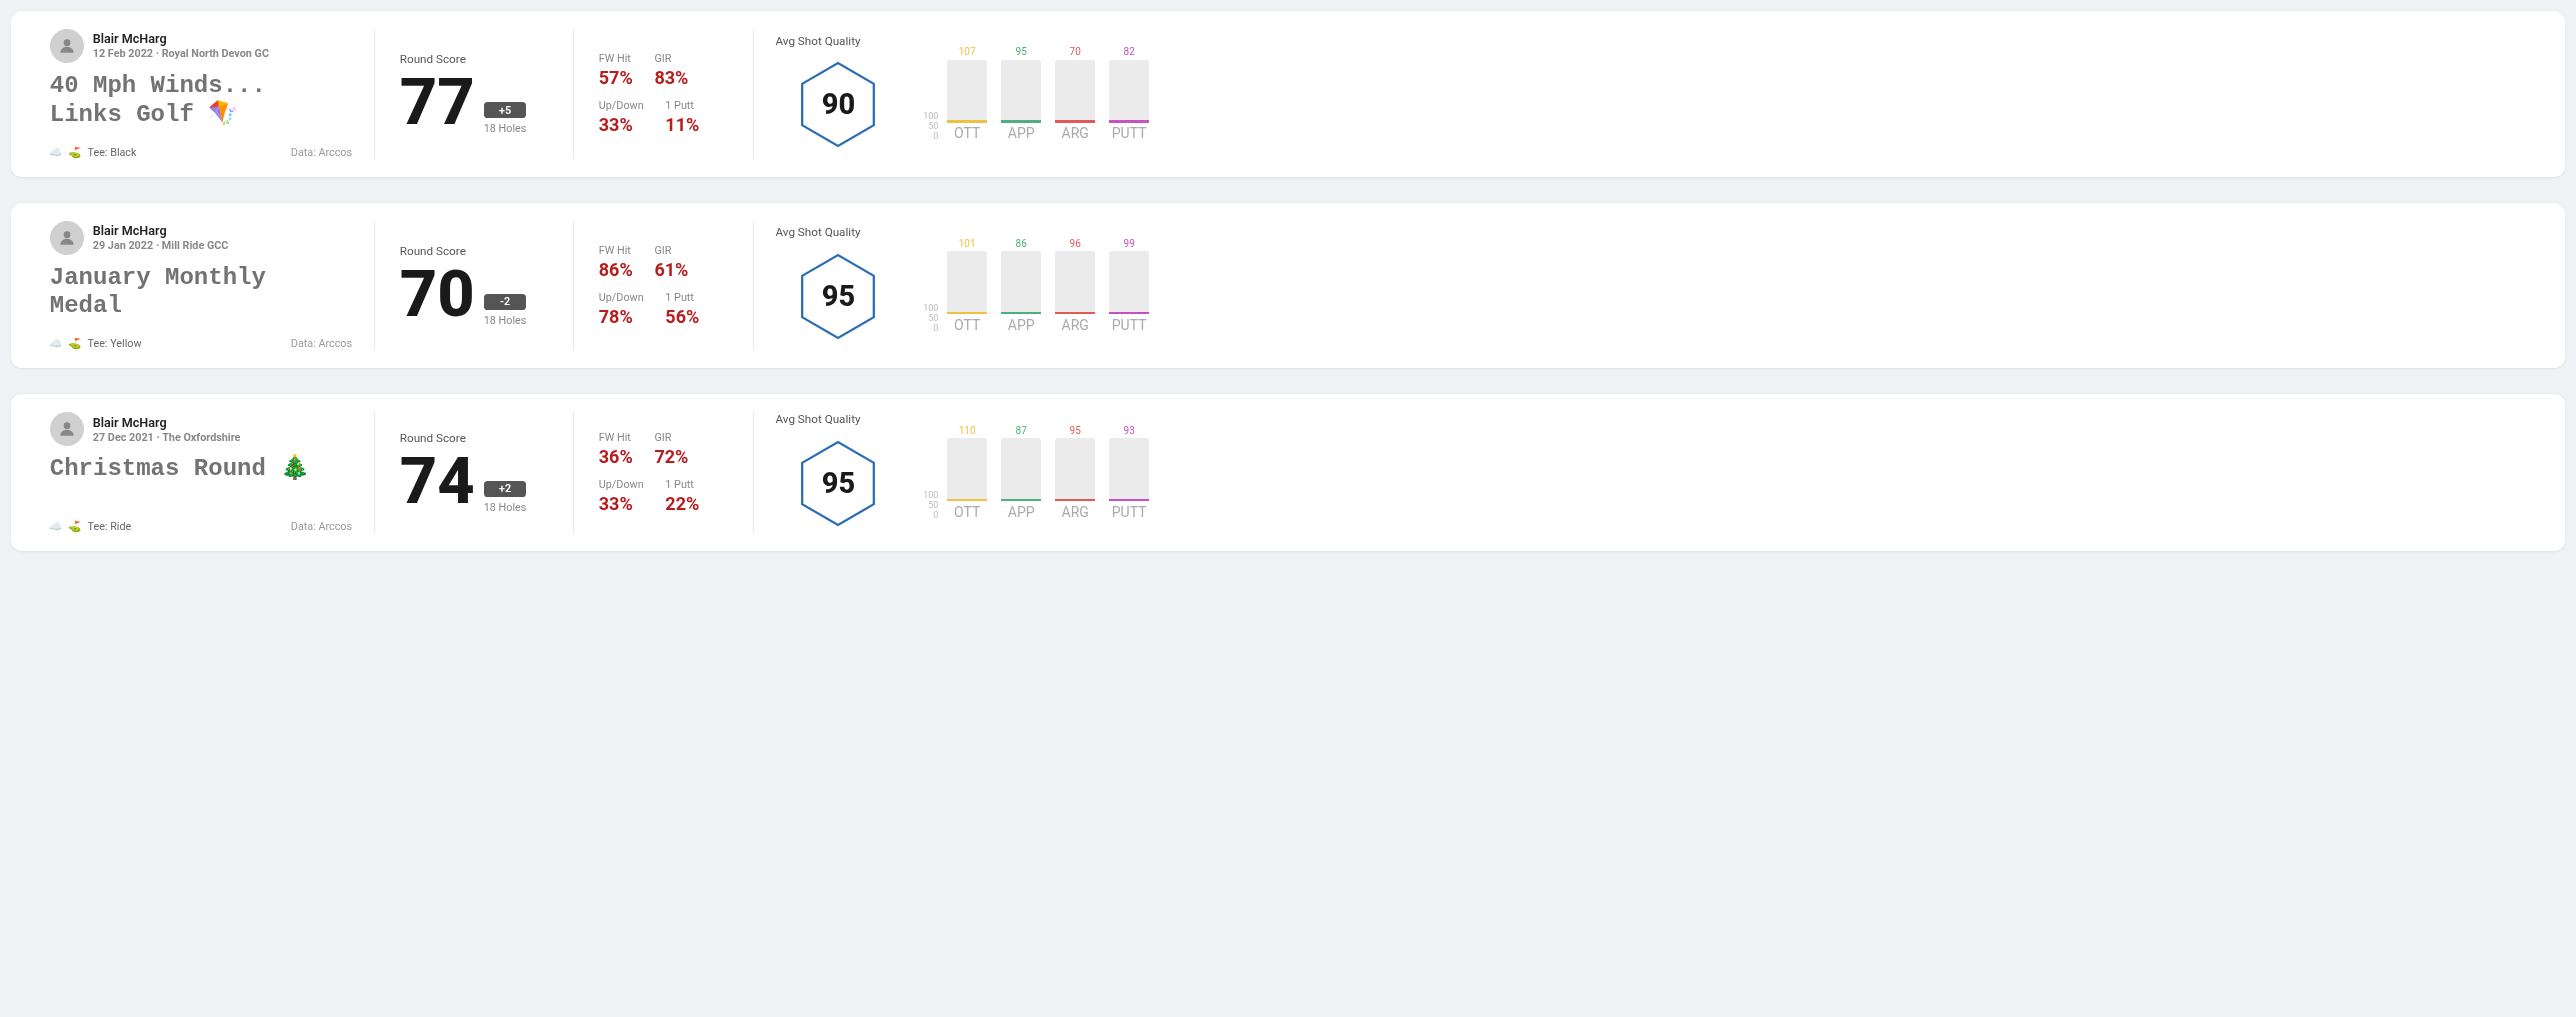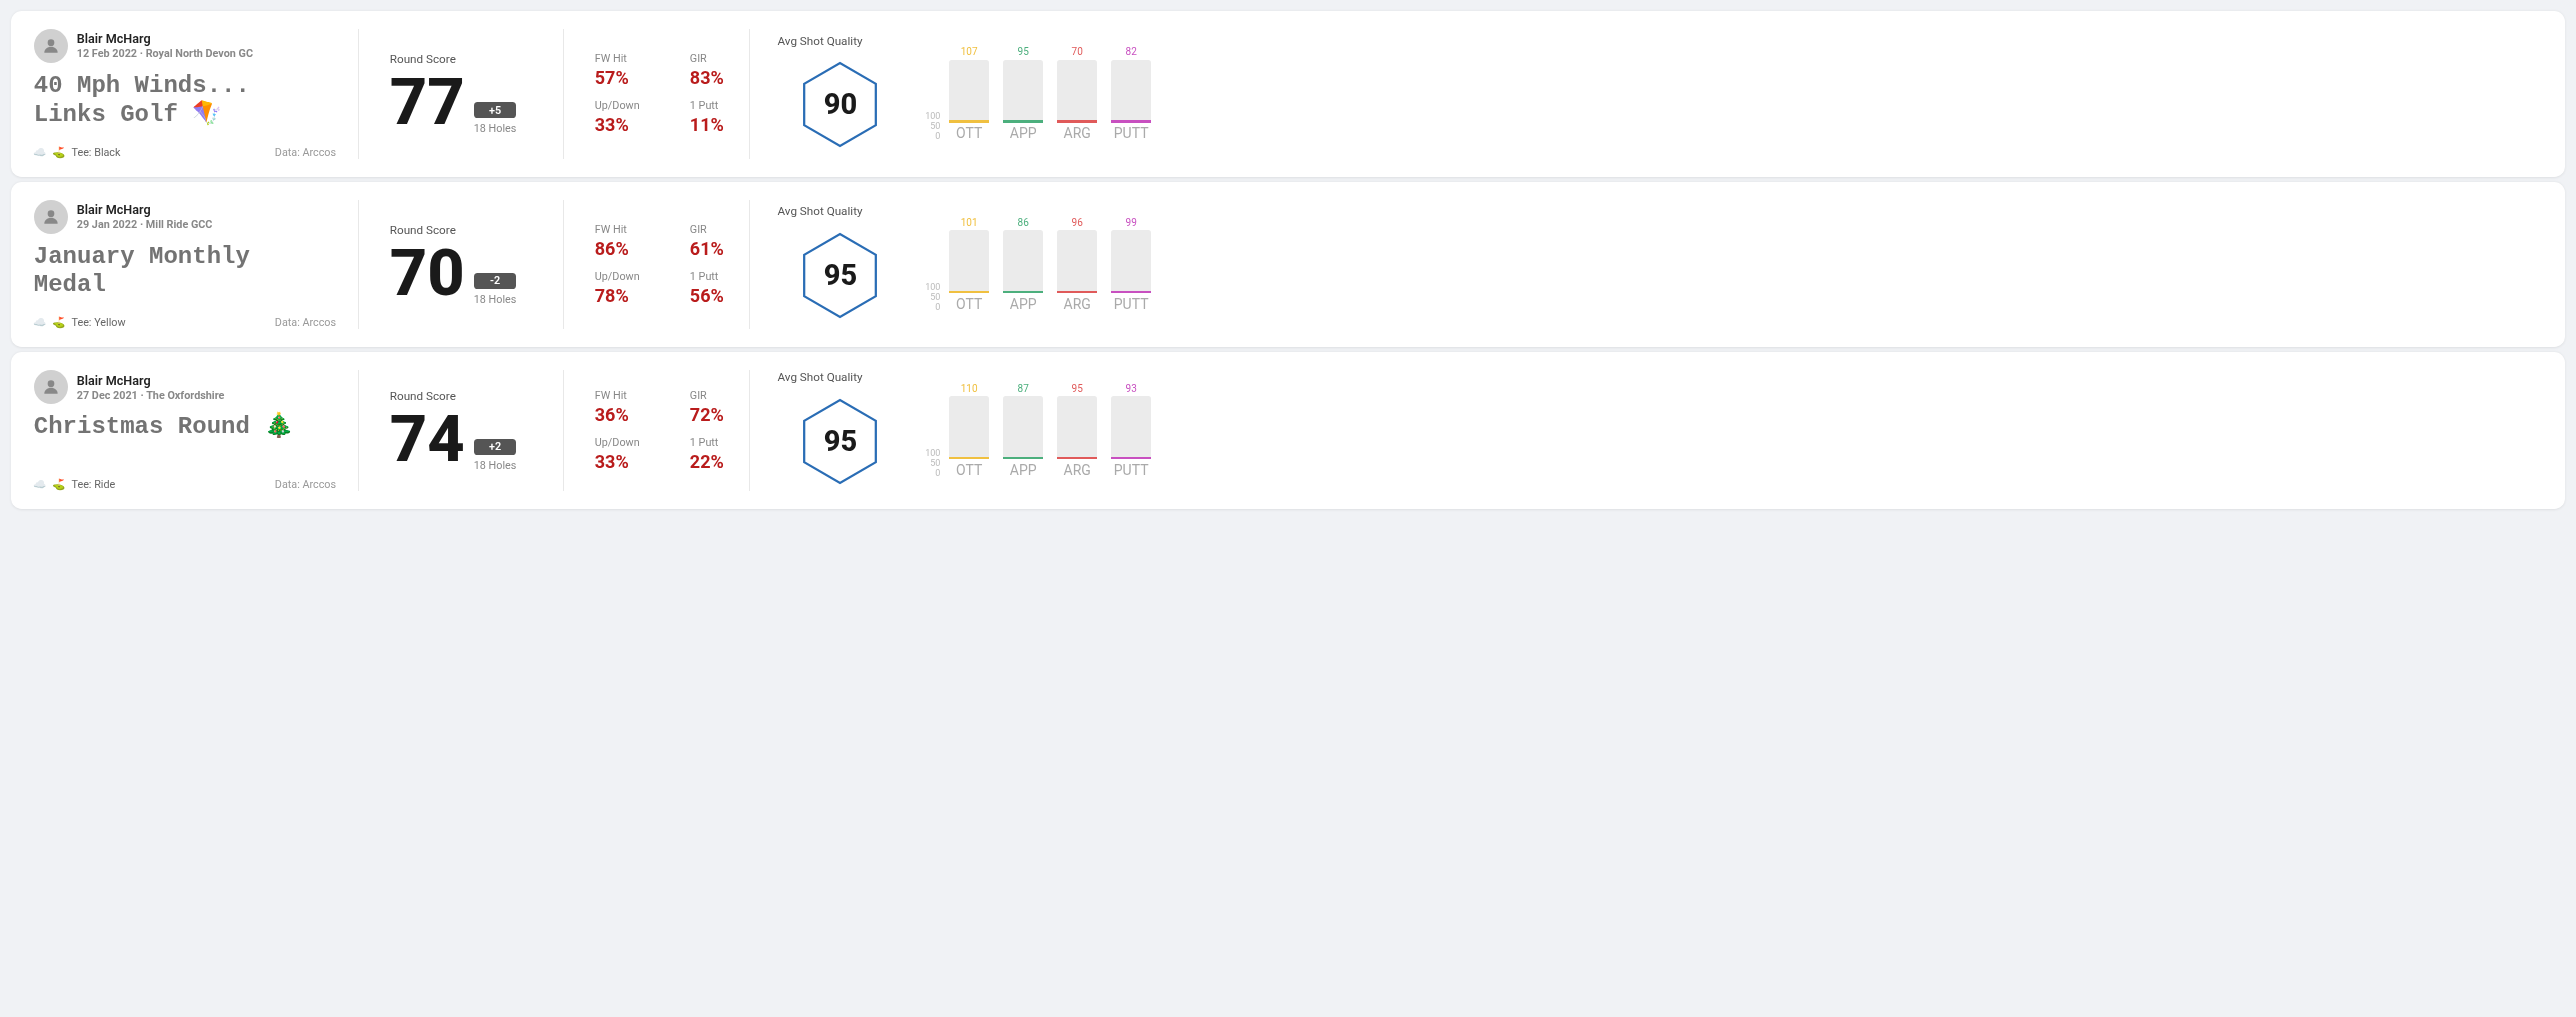--- a/index.html
+++ b/index.html
@@ -5,26 +5,25 @@
     * { box-sizing: border-box; margin: 0; padding: 0; }
     body {
       background: #f0f2f5;
       font-family: -apple-system, BlinkMacSystemFont, 'Segoe UI', Roboto, sans-serif;
       padding: 10.8px;
       min-width: 1263px;
     }
     .card {
       background: #fff;
       border-radius: 10.8px;
-      margin-bottom: 5px;
-      padding: 18px 23px;
+      margin-bottom: 26px;
+      padding: 18px 39px;
       display: flex;
       align-items: stretch;
       box-shadow: 0 0.9px 2.7px rgba(0,0,0,0.08);
-      gap: 6px;
     }
     .section-left {
       width: 325px;
       min-width: 325px;
       padding-right: 21.7px;
       border-right: 0.9px solid #e8e8e8;
       display: flex;
       flex-direction: column;
       justify-content: space-between;
     }
@@ -132,21 +131,20 @@
       padding: 0 25px;
       border-right: 0.9px solid #e8e8e8;
       display: flex;
       flex-direction: column;
       justify-content: center;
       gap: 10.8px;
     }
     .stats-row {
       display: flex;
       gap: 21.7px;
-      justify-content: space-between;
     }
     .stat-item {
       display: flex;
       flex-direction: column;
     }
     .stat-label {
       font-size: 10.8px;
       color: #888;
       margin-bottom: 1.8px;
     }

